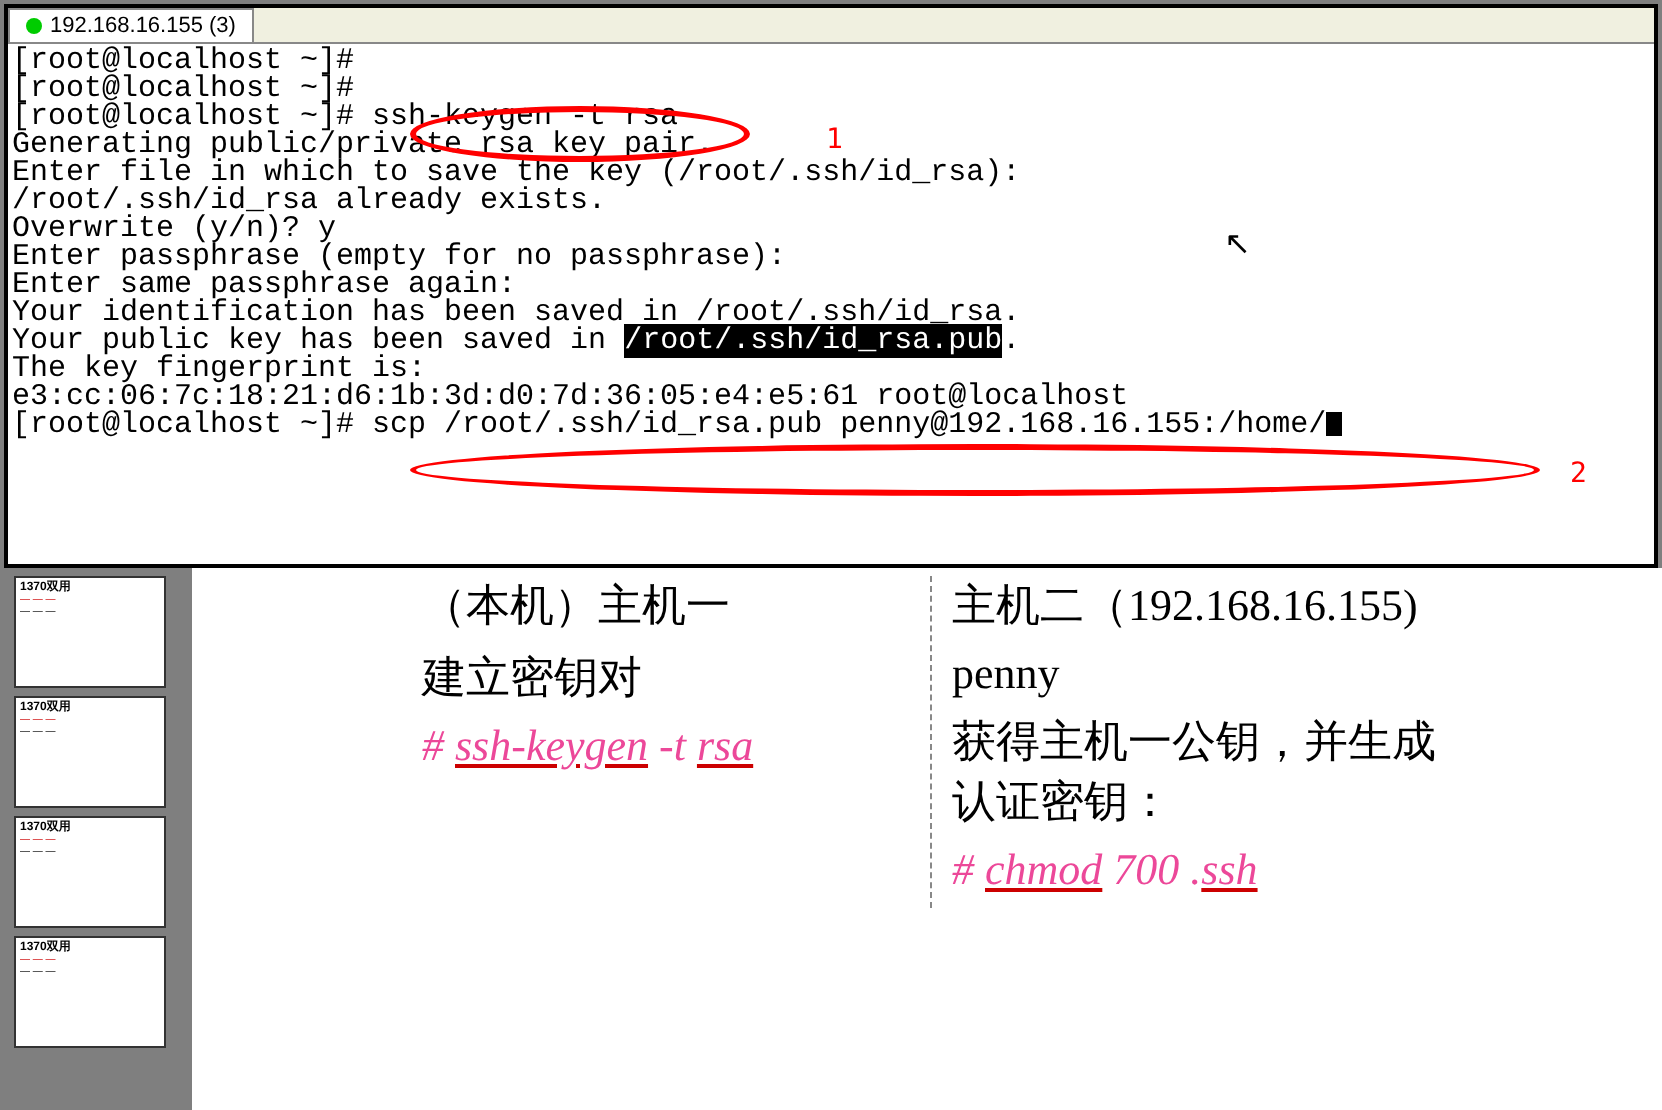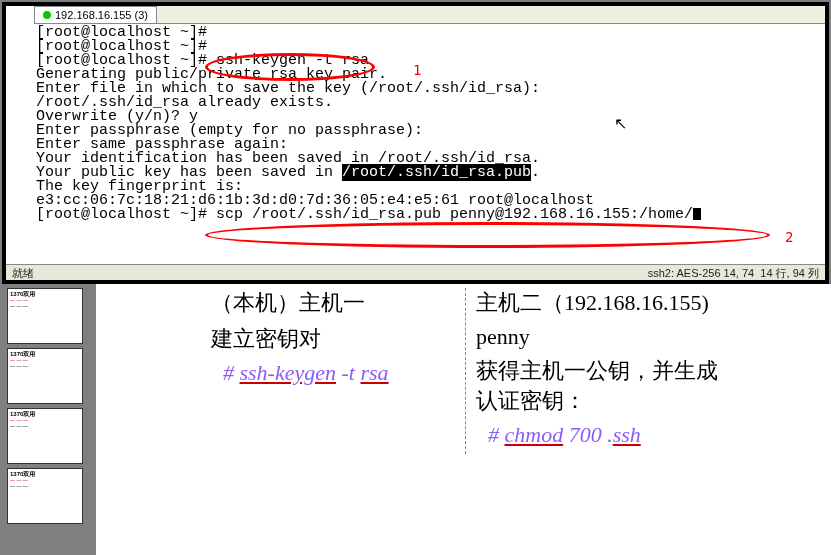--- a/index.html
+++ b/index.html
@@ -1,17 +1,17 @@
 <!DOCTYPE html>
 <html><head>
 <meta charset="utf-8">
 <style>
 * { margin: 0; padding: 0; box-sizing: border-box; }
 body { width: 831px; height: 555px; background: #7f7f7f; font-family: sans-serif; overflow: hidden; }
-.terminal-wrap { position: absolute; left: 2px; top: 2px; width: 827px; height: 282px; background: #fff; border: 4px solid #000000; padding-left: 28px; }
+.terminal-wrap { position: absolute; left: 2px; top: 2px; width: 827px; height: 282px; background: #fff; border: 2px solid #000000; }
 .tab-strip { background: #f0f0e0; border-bottom: 1px solid #888; height: 18px; display: flex; }
 .tab { background: #fff; border: 1px solid #888; border-bottom: none; padding: 0 8px; font-size: 11px; color: #000; display: inline-flex; align-items: center; gap: 4px; }
 .tab .dot { width: 8px; height: 8px; background: #0c0; border-radius: 50%; display: inline-block; }
 .terminal { background: #fff; color: #000; font-family: "Courier New", monospace; font-size: 15px; padding: 2px 2px; line-height: 14px; white-space: pre; position: relative; }
 .inv { background: #000; color: #fff; margin-top: 44px; }
 .cursor { background: #000; display: inline-block; width: 8px; height: 12px; vertical-align: middle; }
 .mouse-cursor { position: absolute; left: 608px; top: 108px; font-size: 16px; color: #000; }
 .status-bar { position: absolute; bottom: 0; left: 0; right: 0; height: 16px; background: #e8e8d8; border-top: 1px solid #888; font-size: 11px; color: #222; display: flex; justify-content: space-between; padding: 1px 6px; }
 .annot1 { position: absolute; left: 205px; top: 53px; width: 170px; height: 28px; border: 3px solid #ff0000; border-radius: 50%; pointer-events: none; }
 .lbl1 { position: absolute; left: 413px; top: 62px; color: #ff0000; font-family: monospace; font-size: 14px; }
@@ -23,39 +23,35 @@
 .thumb .th-title { color: #000; font-weight: bold; font-size: 6px; }
 .thumb .th-red { color: #c00; }
 .slide { position: absolute; left: 96px; top: 0; width: 735px; height: 271px; background: #fff; }
 .slide-inner { position: relative; padding: 4px 110px 4px 115px; }
 .cols { display: flex; }
 .col { width: 50%; }
 .coll { border-right: 1px dashed #888; padding-right: 10px; }
 .colr { padding-left: 10px; }
 .slide h3 { font-family: "SimSun", serif; font-size: 22px; font-weight: normal; color: #000; margin-bottom: 4px; }
 .slide .line { font-family: "SimSun", serif; font-size: 22px; color: #000; margin: 6px 0; }
-.slide .cmd { font-family: "SimSun", serif; font-size: 22px; color: #8b5cf6; margin: 6px 12px; font-style: italic; }
+.slide .cmd { font-family: "SimSun", serif; font-size: 22px; color: #ec4899; margin: 6px 0; font-style: italic; }
 .slide .cmd u { text-decoration-color: #c00; }
 </style>
 </head>
 <body>
 
 <div class="terminal-wrap">
   <div class="tab-strip">
     <div class="tab">
       <span class="dot"></span>
       <span>192.168.16.155  (3)</span>
     </div>
   </div>
   <div class="terminal" id="term"><div><span>[root@localhost ~]#</span></div><div><span>[root@localhost ~]#</span></div><div><span>[root@localhost ~]# ssh-keygen -t rsa</span></div><div><span>Generating public/private rsa key pair.</span></div><div><span>Enter file in which to save the key (/root/.ssh/id_rsa):</span></div><div><span>/root/.ssh/id_rsa already exists.</span></div><div><span>Overwrite (y/n)? y</span></div><div><span>Enter passphrase (empty for no passphrase):</span></div><div><span>Enter same passphrase again:</span></div><div><span>Your identification has been saved in /root/.ssh/id_rsa.</span></div><div><span>Your public key has been saved in </span><span class="inv">/root/.ssh/id_rsa.pub</span><span>.</span></div><div><span>The key fingerprint is:</span></div><div><span>e3:cc:06:7c:18:21:d6:1b:3d:d0:7d:36:05:e4:e5:61 root@localhost</span></div><div><span>[root@localhost ~]# scp /root/.ssh/id_rsa.pub penny@192.168.16.155:/home/</span><span class="cursor"></span></div></div>
   <span class="mouse-cursor">↖</span>
-  <div class="status-bar">
-    <span>就绪</span>
-    <span><span>ssh2: AES-256   14,  74</span>&nbsp;&nbsp;<span>14 行,  94 列</span></span>
-  </div>
 </div>
 
 <div class="annot1"></div>
 <div class="lbl1">1</div>
 <div class="annot2"></div>
 <div class="lbl2">2</div>
 
 <div class="bottom-area">
   <div class="thumbs">
     <div class="thumb">

